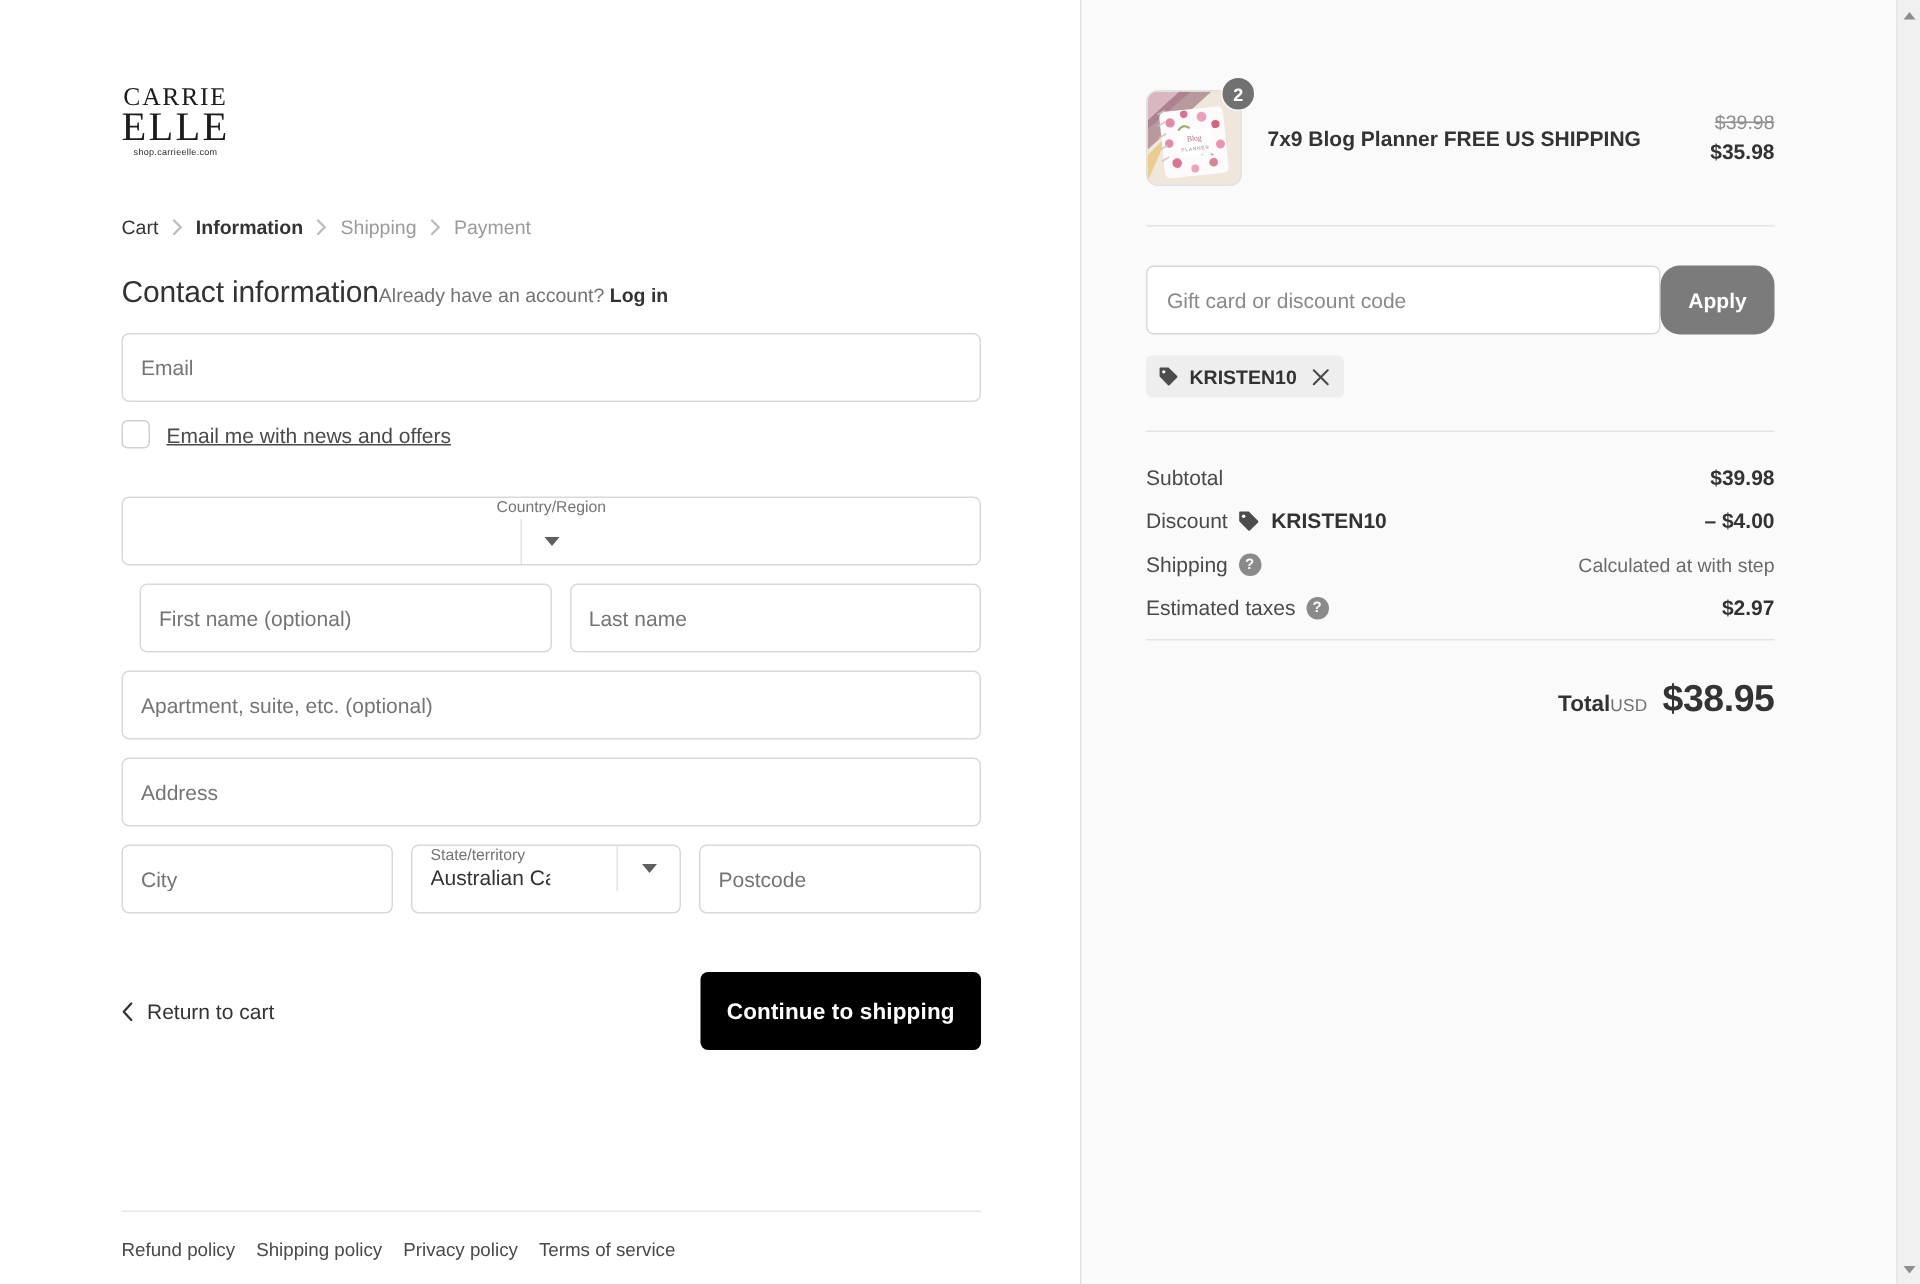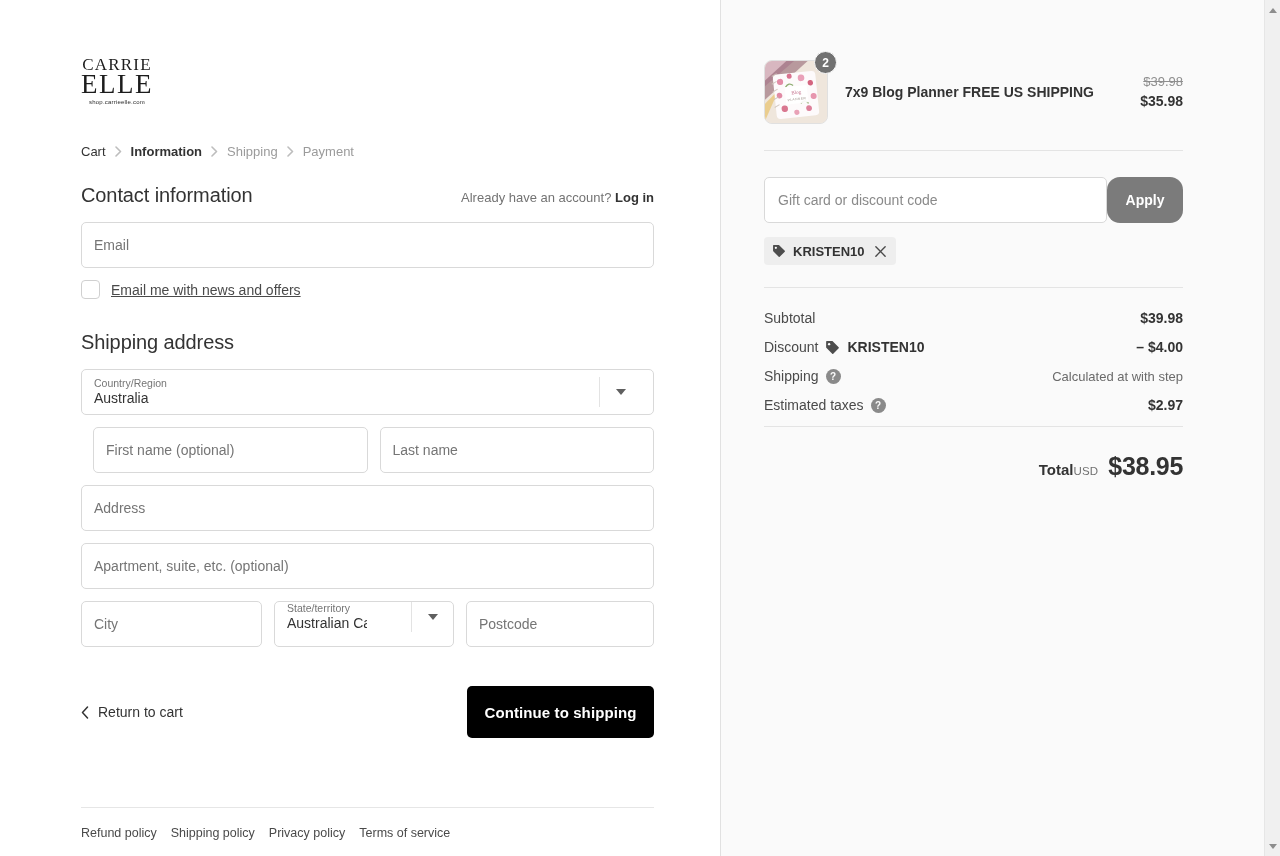--- a/index.html
+++ b/index.html
@@ -83,21 +83,21 @@
     font-size: 11px;
     line-height: 1;
     display: inline-flex;
     align-items: center;
   }
   .crumb-sep svg { display: block; }
 
   
   .sec-head-row {
     display: flex;
-    justify-content: space-between;
+    justify-content: flex-start;
     align-items: baseline;
     margin-bottom: 15px;
   }
   .sec-title {
     font-size: 20px;
     font-weight: 400;
     color: #333333;
     letter-spacing: -0.1px;
   }
   .login-note { font-size: 13px; color: #737373; }
@@ -457,49 +457,46 @@
 
       <div class="field">
         <input class="ph" style="border: none; outline: none; width: 100%; font-family: &quot;Liberation Sans&quot;, sans-serif; font-size: 14px; color: rgb(51, 51, 51); background: transparent;" placeholder="Email">
       </div>
 
       <div class="checkrow">
         <span class="cbox"></span>
         <span class="check-label">Email me with news and offers</span>
       </div>
 
-      <div class="sec-head-row">
-        <h2 class="sec-title">Shipping address</h2>
-      </div>
-
-      <div class="field filled select-field" style="flex-direction:row;align-items:center;">
+
+      <div class="field filled select-field" style="flex-direction:column;align-items:center;">
         <span class="select-inner">
           <span class="mini-label">Country/Region</span>
           <span class="val">Australia</span>
         </span>
         <span class="caret-box">
             <span class="caret"></span>
           </span>
       </div>
 
       <div class="row2">
         <div class="field">
           <input class="ph" style="border: none; outline: none; width: 100%; font-family: &quot;Liberation Sans&quot;, sans-serif; font-size: 14px; color: rgb(51, 51, 51); background: transparent;" placeholder="First name (optional)">
         </div>
         <div class="field">
           <input class="ph" style="border: none; outline: none; width: 100%; font-family: &quot;Liberation Sans&quot;, sans-serif; font-size: 14px; color: rgb(51, 51, 51); background: transparent;" placeholder="Last name">
         </div>
       </div>
 
       <div class="field">
+        <input class="ph" style="border: none; outline: none; width: 100%; font-family: &quot;Liberation Sans&quot;, sans-serif; font-size: 14px; color: rgb(51, 51, 51); background: transparent;" placeholder="Apartment, suite, etc. (optional)">
+      </div>
+
+      <div class="field">
         <input class="ph" style="border: none; outline: none; width: 100%; font-family: &quot;Liberation Sans&quot;, sans-serif; font-size: 14px; color: rgb(51, 51, 51); background: transparent;" placeholder="Address">
-      </div>
-
-      <div class="field">
-        <input class="ph" style="border: none; outline: none; width: 100%; font-family: &quot;Liberation Sans&quot;, sans-serif; font-size: 14px; color: rgb(51, 51, 51); background: transparent;" placeholder="Apartment, suite, etc. (optional)">
       </div>
 
       <div class="row3">
         <div class="field f-city">
           <input class="ph" style="border: none; outline: none; width: 100%; font-family: &quot;Liberation Sans&quot;, sans-serif; font-size: 14px; color: rgb(51, 51, 51); background: transparent;" placeholder="City">
         </div>
         <div class="field f-state select-field" style="flex-direction:row;align-items:flex-start;gap:44px;">
           <span class="select-inner">
             <span class="mini-label">State/territory</span>
             <span class="val">Australian Capital Territory</span>

